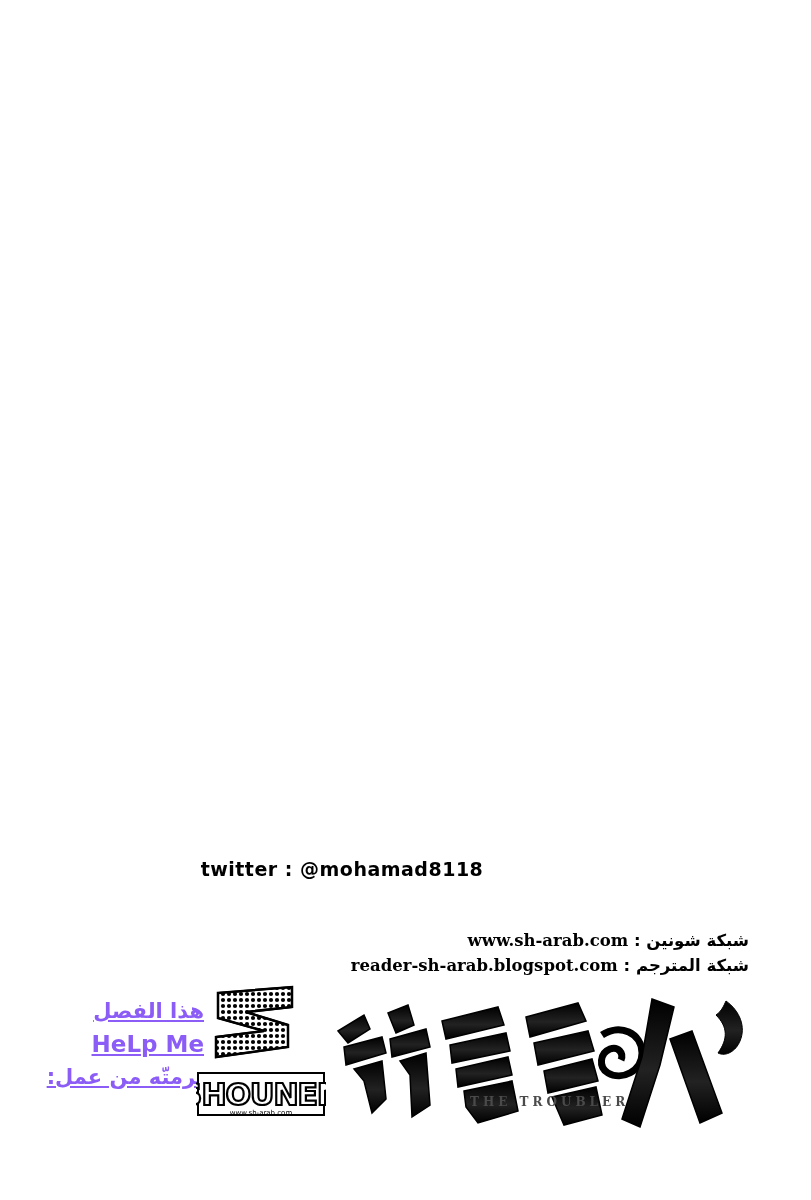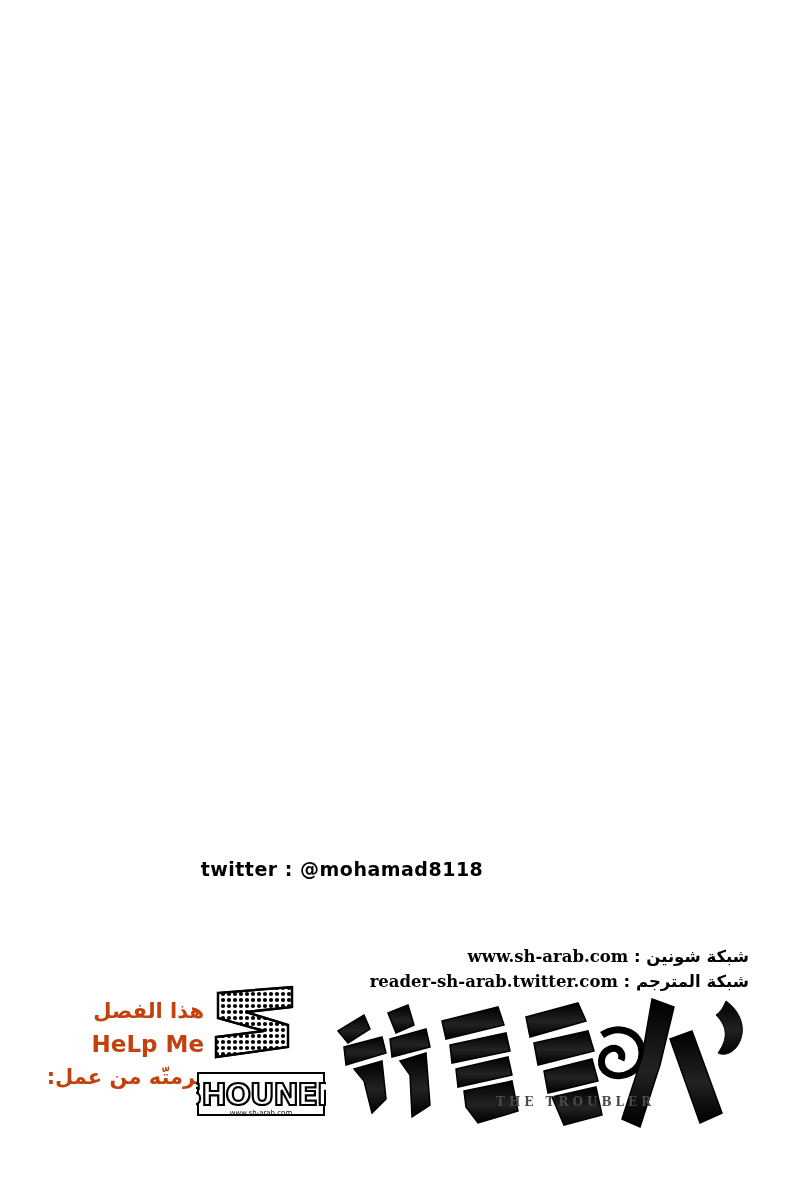--- a/index.html
+++ b/index.html
@@ -42,21 +42,20 @@
     top: 928px;
     right: 62px;
     text-align: right;
     direction: rtl;
     font-family: "DejaVu Sans", sans-serif;
     font-weight: bold;
     font-size: 16.5px;
     line-height: 25px;
     color: #000;
     white-space: nowrap;
-    margin-top: 16px;
   }
   .site-credits .row {
     display: block;
   }
   .site-credits .lbl {
     font-family: "DejaVu Sans", sans-serif;
   }
   .site-credits .url {
     direction: ltr;
     unicode-bidi: embed;
@@ -69,21 +68,22 @@
     position: absolute;
     left: 44px;
     top: 995px;
     width: 160px;
     text-align: right;
     direction: rtl;
     font-family: "DejaVu Sans", sans-serif;
     font-weight: bold;
     font-size: 21px;
     line-height: 33px;
-    color: #c2410c;
+    color: #8b5cf6;
+    text-decoration: underline;
   }
   .translator-credit .line {
     display: block;
     white-space: nowrap;
   }
   .translator-credit .latin {
     direction: ltr;
     unicode-bidi: embed;
     font-family: "DejaVu Sans", sans-serif;
     font-weight: bold;
@@ -105,21 +105,21 @@
     position: absolute;
     left: 330px;
     top: 995px;
     width: 420px;
     height: 150px;
   }
   .series-logo svg { display: block; }
 
   .logo-romaji {
     position: absolute;
-    left: 496px;
+    left: 470px;
     top: 1095px;
     font-family: "DejaVu Serif", serif;
     font-weight: bold;
     font-size: 12px;
     letter-spacing: 4px;
     color: #4a4a4a;
   }
 </style>
 </head>
 <body>
@@ -128,21 +128,21 @@
 
   <div class="twitter-credit">twitter : @mohamad8118</div>
 
   <div class="site-credits">
     <span class="row">
       <span class="lbl">شبكة شونين :</span>
       <span class="url">www.sh-arab.com</span>
     </span>
     <span class="row">
       <span class="lbl">شبكة المترجم :</span>
-      <span class="url">reader-sh-arab.twitter.com</span>
+      <span class="url">reader-sh-arab.blogspot.com</span>
     </span>
   </div>
 
   <div class="translator-credit">
     <span class="line">هذا الفصل</span>
     <span class="line latin">HeLp Me</span>
     <span class="line">برمتّه من عمل:</span>
   </div>
 
   <div class="shounen-logo">

